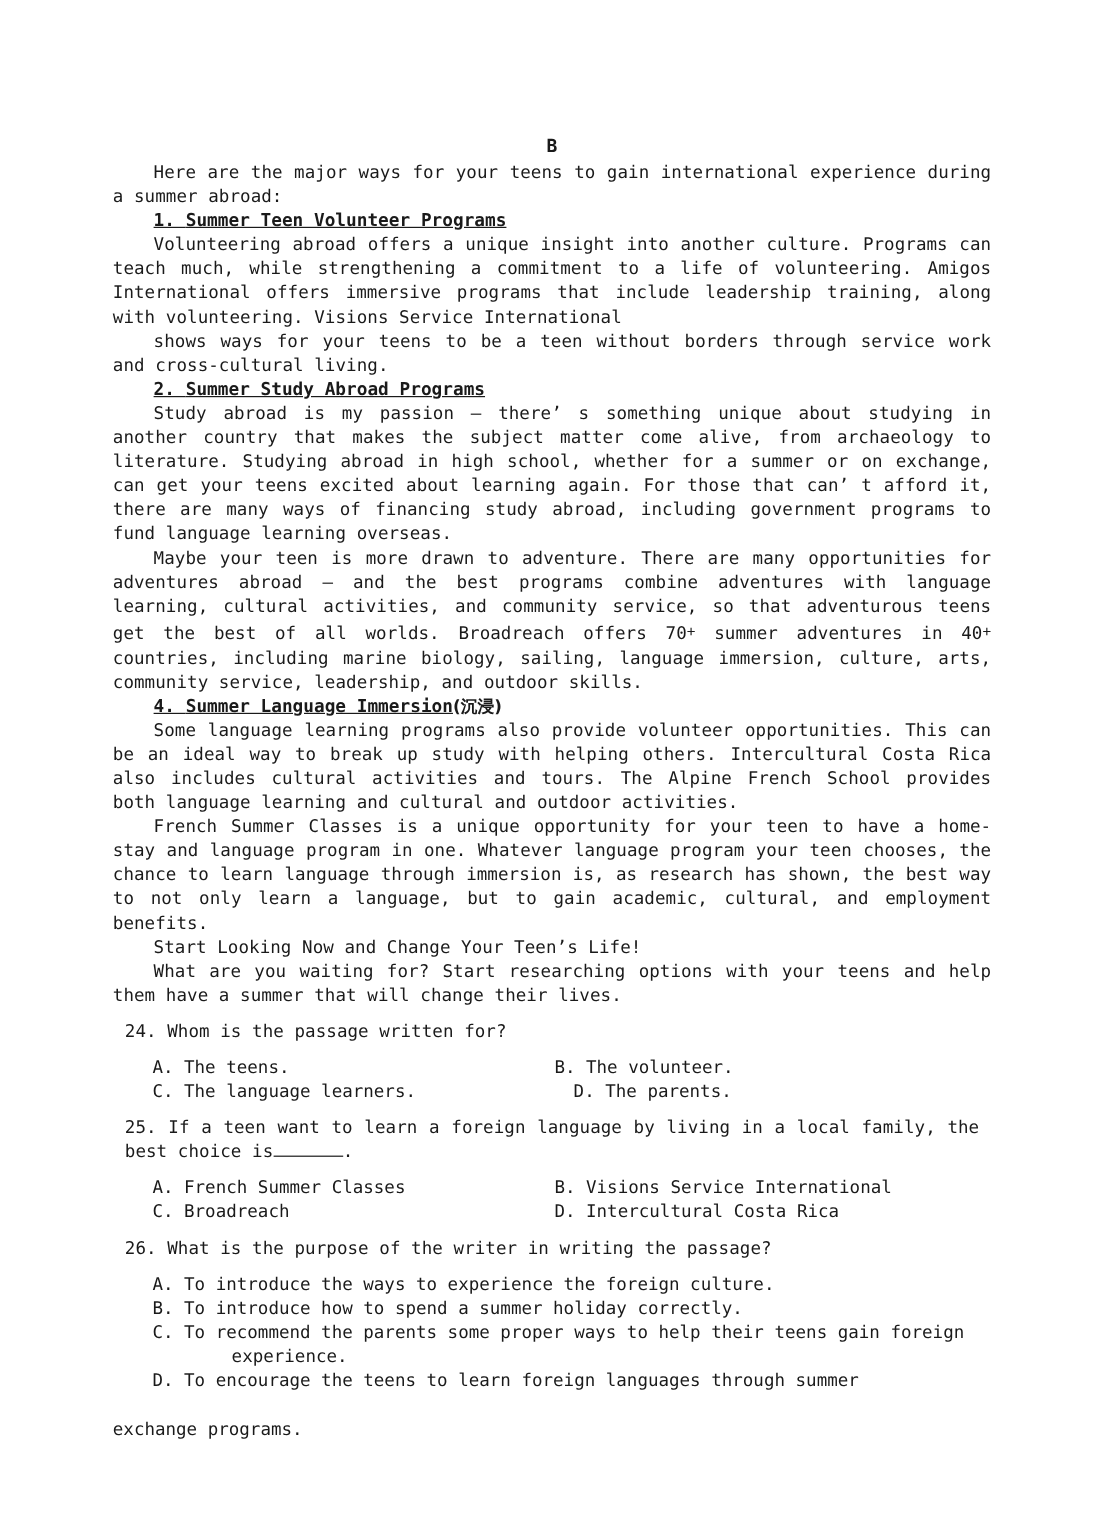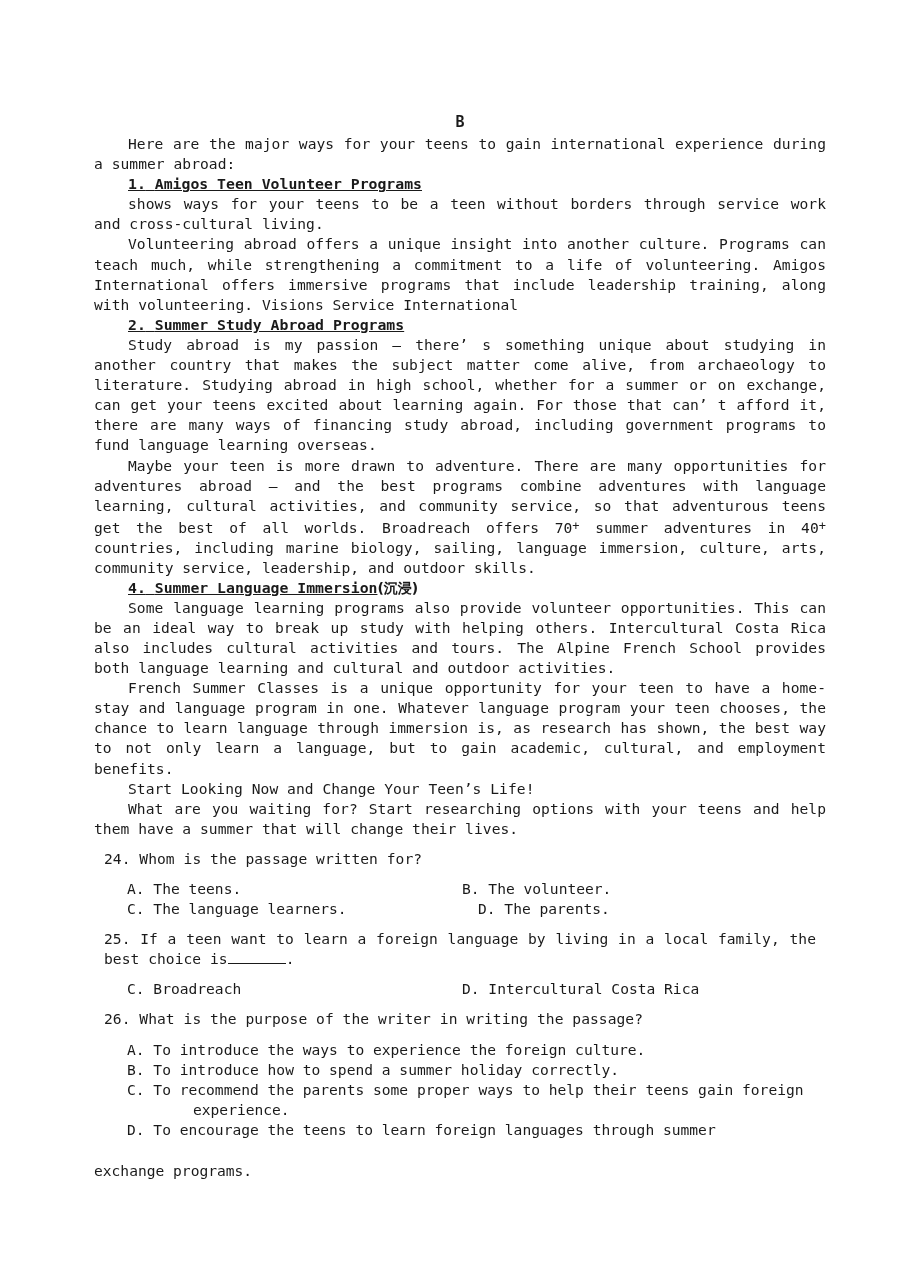--- a/index.html
+++ b/index.html
@@ -122,42 +122,43 @@
 </head>
 <body>
 
 <div class="page">
   <div class="content">
 
     <div class="section-letter">B</div>
 
     <p class="indent">Here are the major ways for your teens to gain international experience during a summer abroad:</p>
 
-    <div class="heading"><span class="ul">1.</span><span class="ul">&nbsp;</span><span class="ul">Amigos Teen Volunteer Programs</span></div>
+    <div class="heading"><span class="ul">1.</span><span class="ul">&nbsp;</span><span class="ul">Summer Teen Volunteer Programs</span></div>
+    <p class="indent">Volunteering abroad offers a unique insight into another culture. Programs can teach much, while strengthening a commitment to a life of volunteering. Amigos International  offers immersive programs that include leadership training, along with volunteering.    Visions Service International</p>
     <p class="indent">shows ways for your teens to be a teen without borders through service work and cross-cultural living.</p>
-    <p class="indent">Volunteering abroad offers a unique insight into another culture. Programs can teach much, while strengthening a commitment to a life of volunteering. Amigos International  offers immersive programs that include leadership training, along with volunteering.    Visions Service International</p>
 
     <div class="heading"><span class="ul">2.</span><span class="ul">&nbsp;</span><span class="ul">Summer Study Abroad Programs</span></div>
     <p class="indent">Study abroad is my passion — there’ s something unique about studying in another country that makes the subject matter come alive, from archaeology to literature. Studying abroad in high school, whether for a summer or on exchange, can get your teens excited about learning again. For those that can’ t afford it, there are many ways of  financing study abroad, including  government programs to fund language learning overseas.</p>
 
     <p class="indent"><span>Maybe your teen is more drawn to adventure. There are many opportunities for adventures abroad — and the best programs combine adventures with language learning, cultural activities, and community service, so that adventurous teens get the best of all worlds.  Broadreach  offers 70</span><span class="sup-plus">+</span><span> summer adventures  in  40</span><span class="sup-plus">+</span><span> countries, including marine biology, sailing, language immersion, culture, arts, community service, leadership, and outdoor skills.</span></p>
 
     <div class="heading"><span class="ul">4.</span><span class="ul">&nbsp;</span><span class="ul">Summer Language Immersion</span><span class="cn">(沉浸)</span></div>
     <p class="indent">Some language learning programs also provide volunteer opportunities. This can be an ideal way to break up study with helping others. Intercultural Costa Rica also includes cultural activities and tours. The  Alpine French School  provides both language learning and cultural and outdoor activities.</p>
 
     <p class="indent">French Summer Classes  is a unique opportunity for your teen to have a home-stay and language program in one. Whatever language program your teen chooses, the chance to  learn language through immersion  is, as research has shown, the best way to not only learn a language, but to gain academic, cultural, and employment benefits.</p>
     <p class="indent">Start Looking Now and Change Your Teen’s Life!</p>
     <p class="indent">What are you waiting for? Start researching options with your teens and help them have a summer that will change their lives.</p>
 
 
     <p class="q"><span>24.</span>&nbsp;<span>Whom is the passage written for?</span></p>
     <span class="opt-row"><span class="col-a">A. The teens.</span><span class="col-b">B. The volunteer.</span></span>
     <span class="opt-row shift-d"><span class="col-a">C. The language learners.</span><span class="col-b">D. The parents.</span></span>
 
     <p class="q"><span>25.</span>&nbsp;<span>If a teen want to learn a foreign language by living in a local family, the best choice is</span><span class="blank"></span><span>.</span></p>
+    <span class="opt-row"><span class="col-a">A. French Summer Classes</span><span class="col-b">B. Visions Service International</span></span>
     <span class="opt-row"><span class="col-a">C. Broadreach</span><span class="col-b">D. Intercultural Costa Rica</span></span>
 
     <p class="q"><span>26.</span>&nbsp;<span>What is the purpose of the writer in writing the passage?</span></p>
     <span class="opt-single">A. To introduce the ways to experience the foreign culture.</span>
     <span class="opt-single">B. To introduce how to spend a summer holiday correctly.</span>
     <span class="opt-single">C. To recommend the parents some proper ways to help their teens gain foreign</span>
     <span class="opt-cont">experience.</span>
     <span class="opt-single">D. To encourage the teens to learn foreign languages through summer</span>
     <span class="opt-wrap">exchange programs.</span>
 

